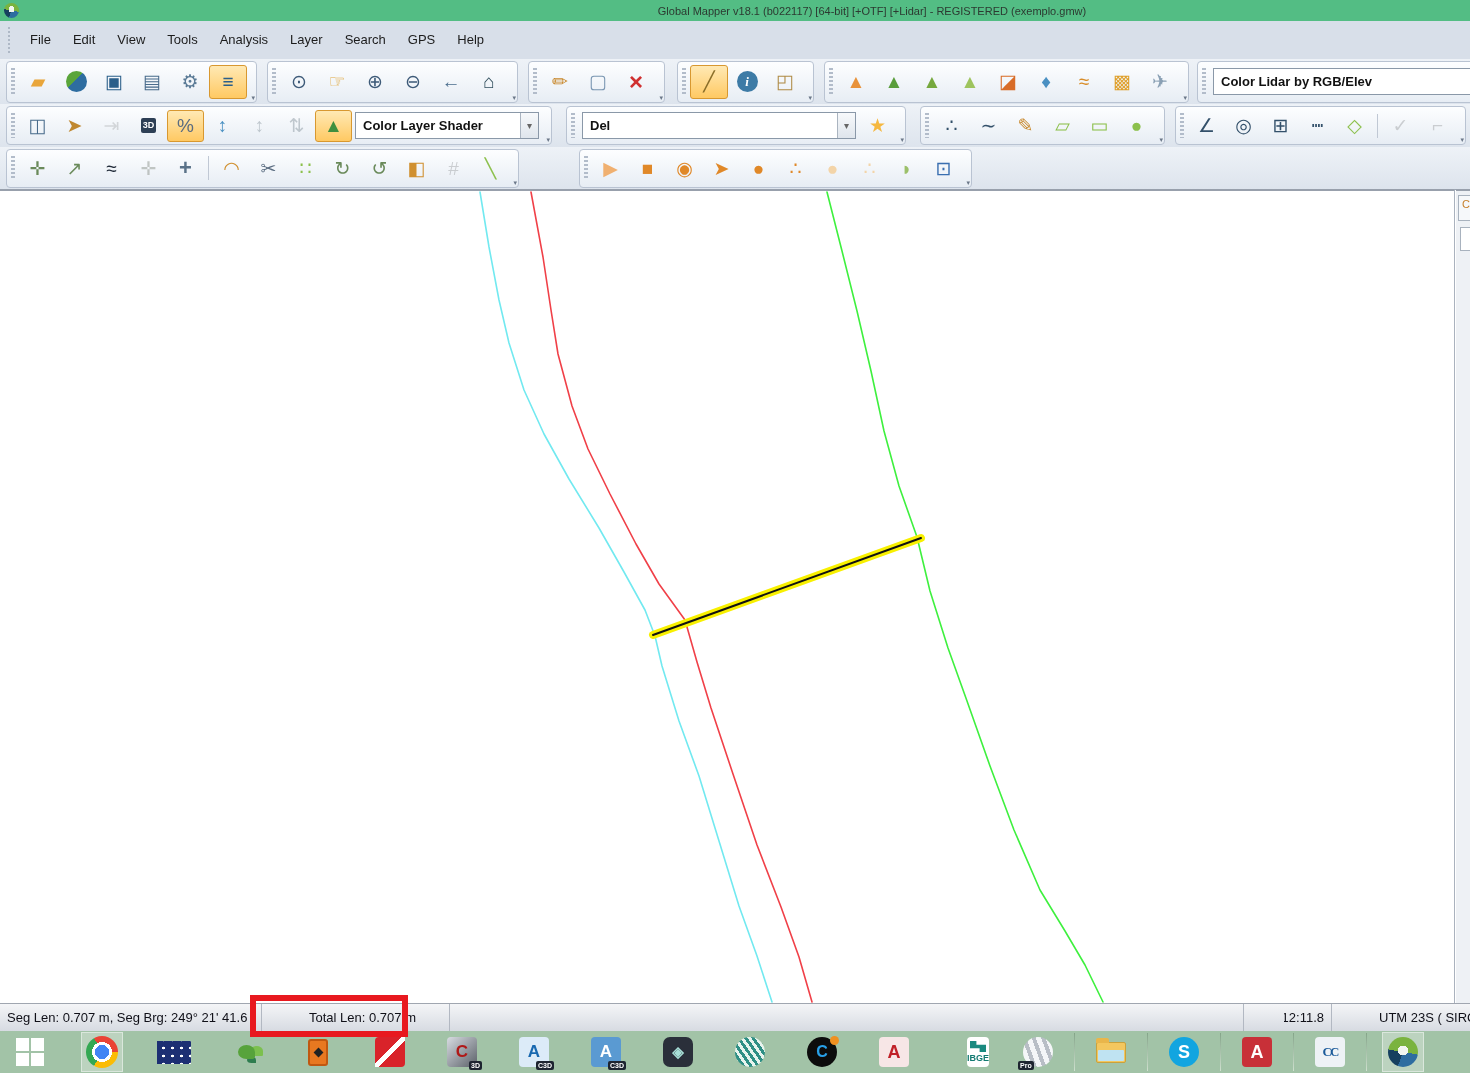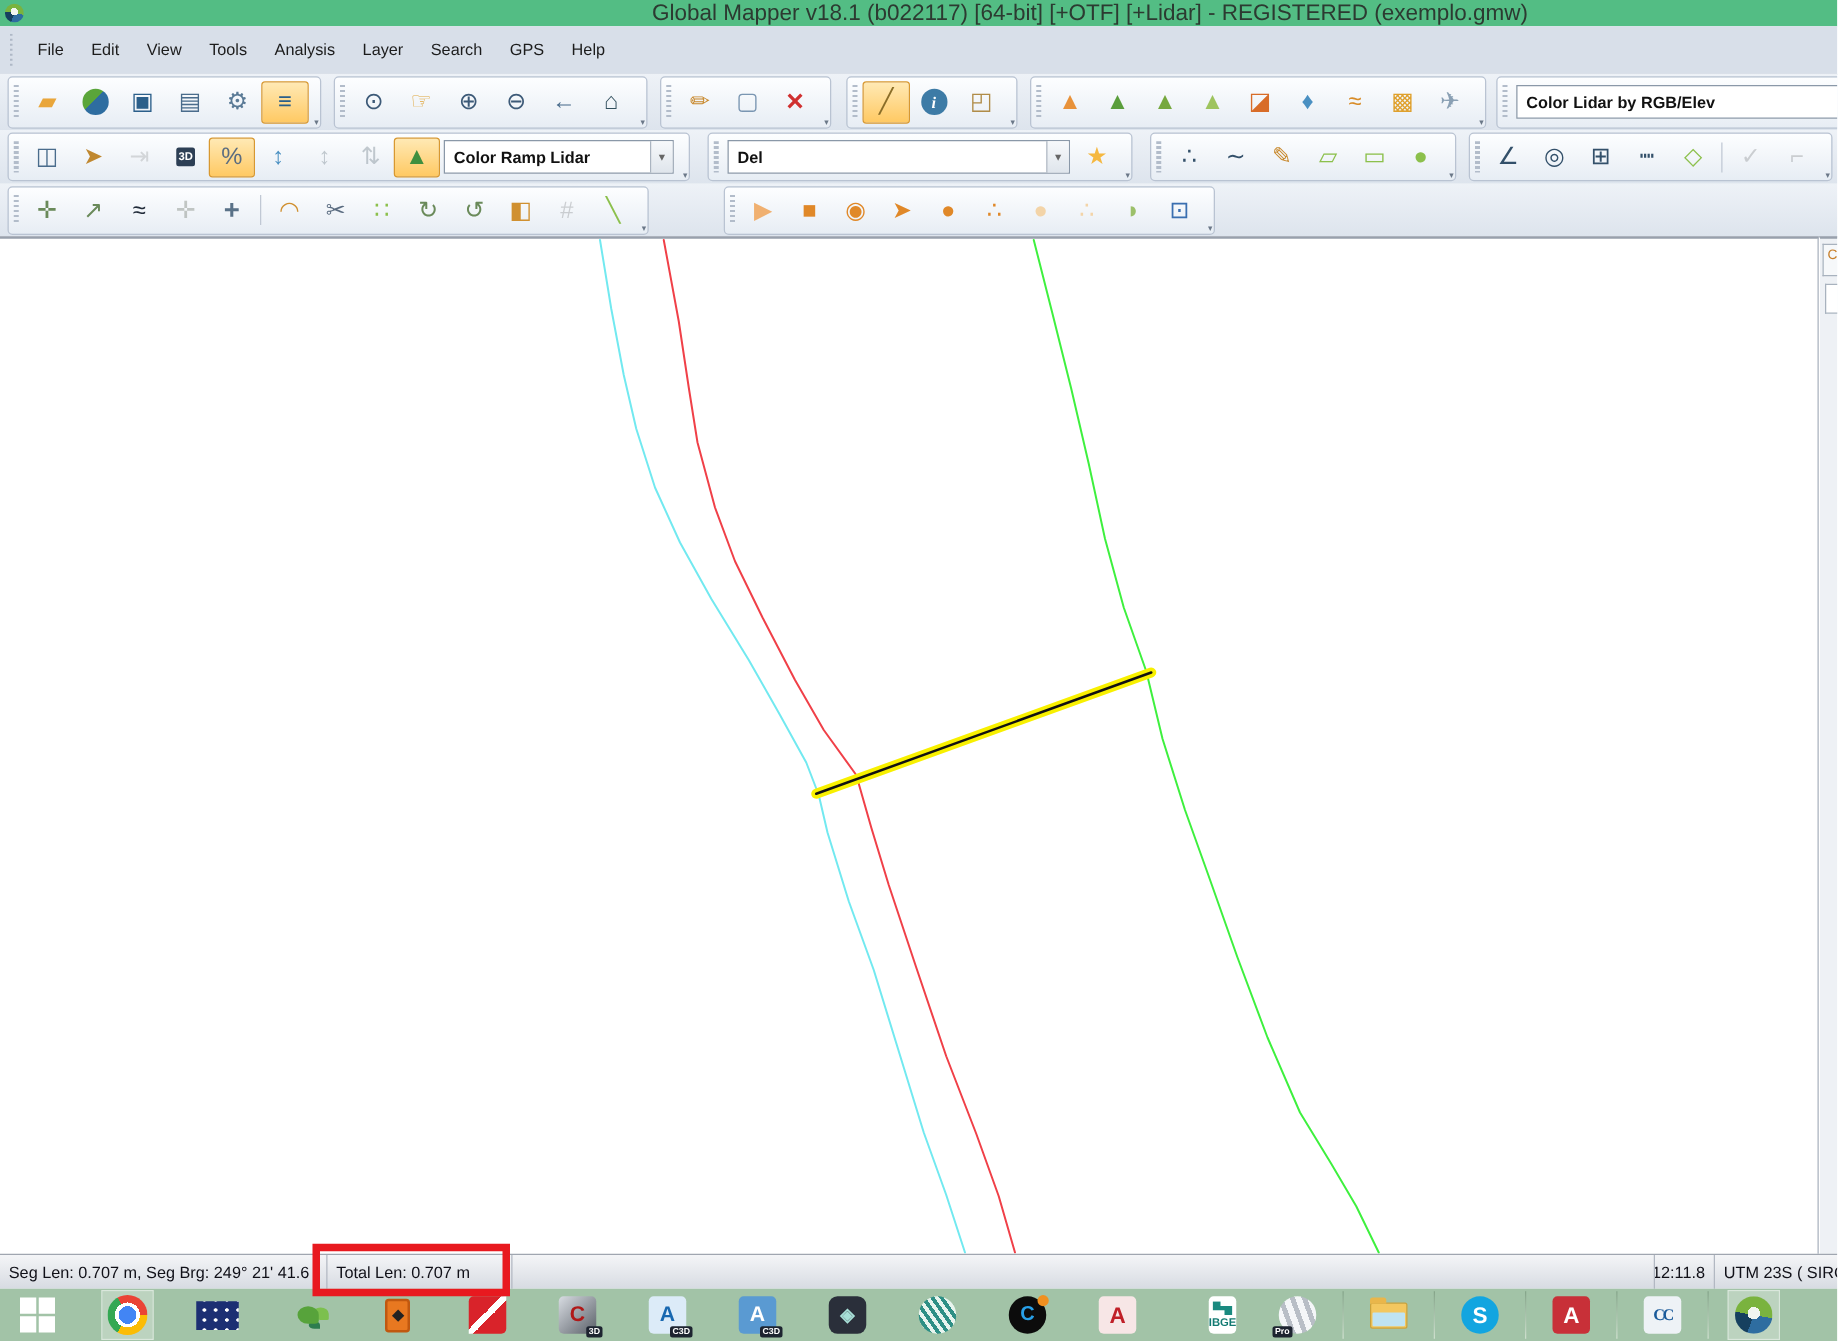--- a/index.html
+++ b/index.html
@@ -3,21 +3,21 @@
 <meta charset="utf-8">
 <style>
   html,body{margin:0;padding:0;}
   body{font-family:"Liberation Sans",sans-serif;}
   #screen{position:relative;width:1470px;height:1073px;overflow:hidden;background:#fff;}
 
   
   .titlebar{position:absolute;left:0;top:0;width:1470px;height:21px;background:#53bd84;display:flex;align-items:center;}
   .gm-logo{width:15px;height:15px;border-radius:50%;margin-left:4px;flex:0 0 auto;
     background:radial-gradient(circle at 50% 42%,#f2f6f0 0 3px,rgba(0,0,0,0) 3px),conic-gradient(#7ab33e 0 100deg,#2e6da0 100deg 200deg,#16405f 200deg 280deg,#7ab33e 280deg);}
-  .title-text{flex:1;text-align:center;padding-left:255px;font-size:18px;color:#2c3a31;white-space:nowrap;overflow:hidden;}
+  .title-text{flex:1;text-align:center;padding-left:255px;font-size:11px;color:#2c3a31;white-space:nowrap;overflow:hidden;}
 
   
   .menubar{position:absolute;left:0;top:21px;width:1470px;height:38px;background:#d8dfe9;border-bottom:1px solid #c3cbd7;display:flex;align-items:center;}
   .menu-grip{width:5px;height:26px;margin:0 6px 0 8px;background:repeating-linear-gradient(#aeb8c6 0 2px,rgba(0,0,0,0) 2px 4px);background-size:2px 4px;background-repeat:repeat-y;}
   .menu-item{padding:0 11px;font-size:13px;color:#1c1c1c;line-height:38px;cursor:default;}
 
   
   .tbrow{position:absolute;left:0;width:1470px;background:linear-gradient(#eef2f7,#dde4ed);white-space:nowrap;display:flex;align-items:center;overflow:hidden;}
   #toolbar-row-1{top:59px;height:45px;}
   #toolbar-row-2{top:104px;height:43px;}
@@ -48,21 +48,21 @@
   .sliver-tab{position:absolute;left:2px;top:4px;width:12px;height:26px;background:#f6f8fa;border:1px solid #a8b2be;border-right:none;font-size:11px;color:#c77f2a;padding:2px 0 0 3px;box-sizing:border-box;}
   .sliver-box{position:absolute;left:4px;top:36px;width:10px;height:22px;background:#fff;border:1px solid #a8b2be;border-right:none;}
 
   
   .scalebar{position:absolute;left:6px;top:726px;width:477px;height:80px;background:#fff;border:2px solid #111;box-sizing:border-box;}
   .sb-line{position:absolute;left:34px;top:36px;width:403px;height:3px;background:#111;}
   .sb-tick{position:absolute;top:24px;width:3px;height:27px;background:#111;transform:translateX(-50%);}
   .sb-label{position:absolute;top:52px;transform:translateX(-50%);font-family:"Liberation Serif",serif;font-size:17px;color:#111;white-space:nowrap;}
 
   
-  .statusbar{position:absolute;left:0;top:1003px;width:1470px;height:28px;background:linear-gradient(#f4f5f7,#d7dbe2);border-top:1px solid #a0a6b0;display:flex;align-items:center;font-size:13px;color:#101018;box-sizing:border-box;}
+  .statusbar{position:absolute;left:0;top:1003px;width:1470px;height:28px;background:linear-gradient(#f4f5f7,#d7dbe2);border-top:1px solid #a0a6b0;display:flex;align-items:center;font-size:13px;color:#101018;box-sizing:border-box;gap:40px;}
   .sb-sec{height:100%;display:flex;align-items:center;padding:0 7px;border-right:1px solid #b2b8c2;box-sizing:border-box;overflow:hidden;white-space:nowrap;}
   .sb-s1{width:262px;}
   .sb-s2{width:148px;}
   .sb-spacer{flex:1;height:100%;border-right:1px solid #b2b8c2;}
   .sb-s3{width:48px;justify-content:flex-end;}
   .sb-s4{width:98px;border-right:none;}
 
   
   .annotation{position:absolute;left:250px;top:995px;width:158px;height:42px;border:6px solid #e8191f;z-index:60;box-sizing:border-box;}
 
@@ -241,21 +241,21 @@
         <span class="tb-btn disabled" data-name="water-level-alt">
           <span class="glyph" data-name="water-level-alt-icon" style="color: rgb(74, 144, 194);">↕</span>
         </span>
         <span class="tb-btn disabled" data-name="water-rise">
           <span class="glyph" data-name="water-rise-icon" style="color: rgb(74, 144, 194);">⇅</span>
         </span>
         <span class="tb-btn active" data-name="shader-mountain">
           <span class="glyph" data-name="shader-mountain-icon" style="color: rgb(63, 143, 63);">▲</span>
         </span>
         <div class="dd" data-name="shader-mode-dropdown" style="width: 182px;">
-          <span class="dd-text" data-name="shader-mode-dropdown-value">Color Ramp Lidar</span>
+          <span class="dd-text" data-name="shader-mode-dropdown-value">Color Layer Shader</span>
           <span class="dd-arrow" data-name="dropdown-arrow-icon">▾</span>
         </div>
       </div>
       <div class="tb-group" data-name="group-active-layer-toolbar" style="margin-left: 14px;">
         <div class="dd" data-name="active-layer-dropdown" style="width: 272px; gap: 13px;">
           <span class="dd-text" data-name="active-layer-dropdown-value">Del</span>
           <span class="dd-arrow" data-name="dropdown-arrow-icon">▾</span>
         </div>
         <span class="tb-btn" data-name="favorites-star">
           <span class="glyph" data-name="favorites-star-icon" style="color: rgb(245, 184, 64);">★</span>

